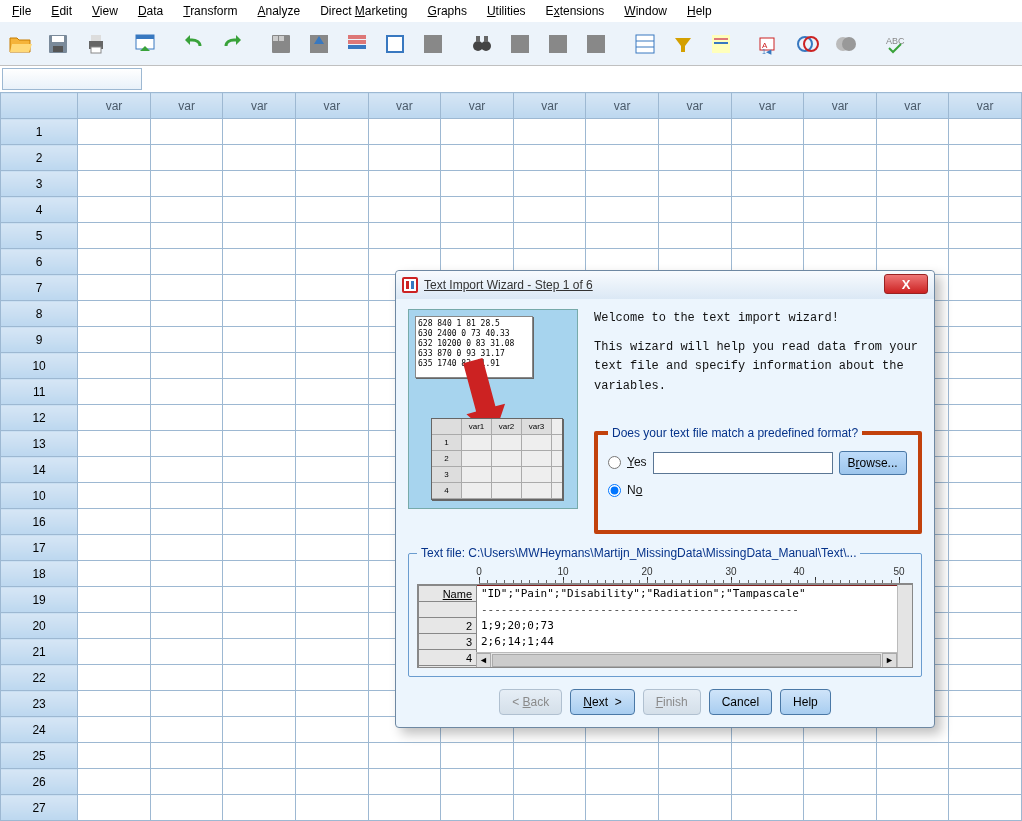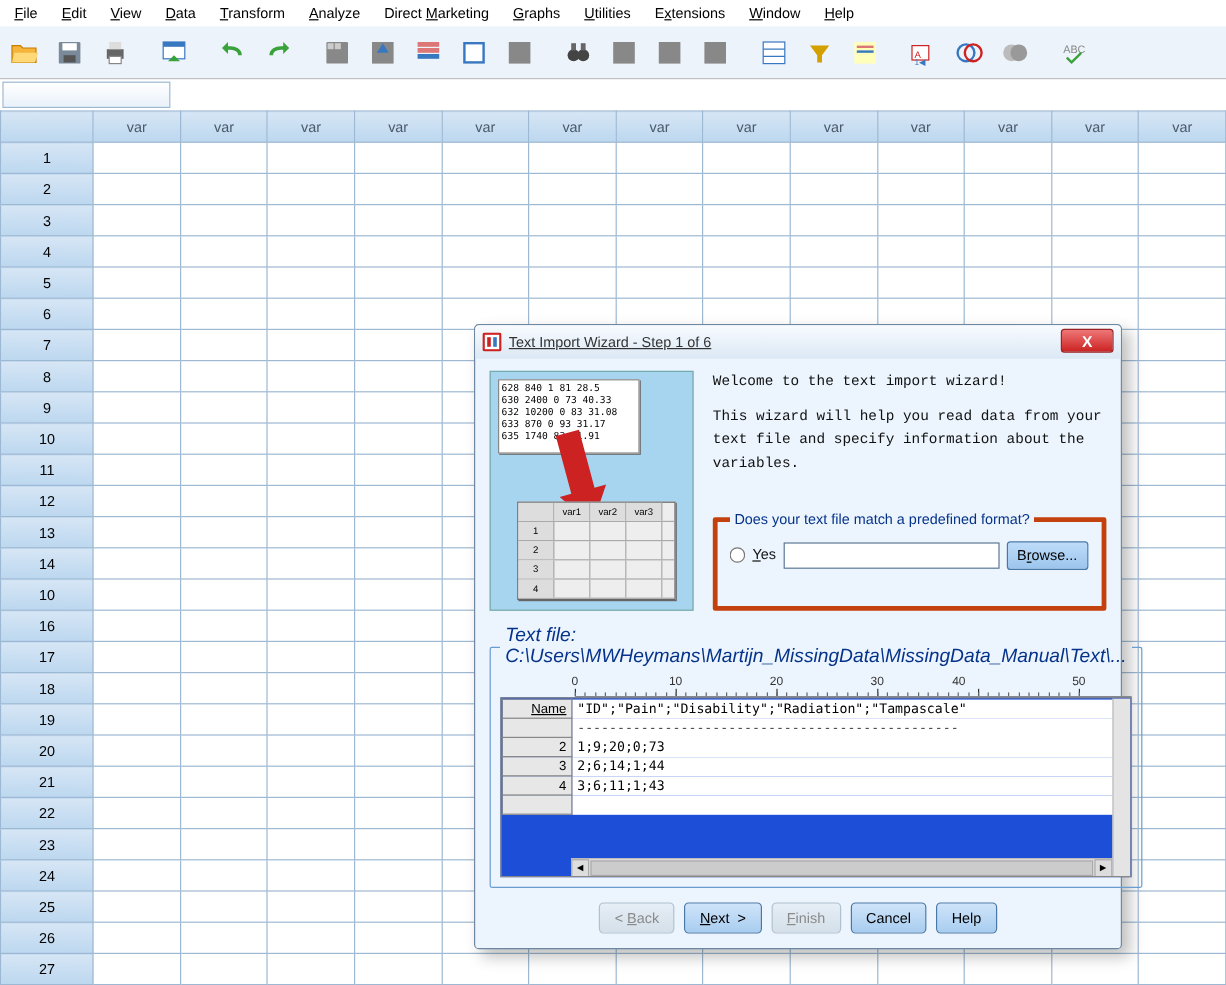--- a/index.html
+++ b/index.html
@@ -48,31 +48,31 @@
 .intro { font-size: 12px; color: #111; line-height: 1.6; flex:1; }
 .intro p { margin-bottom: 10px; font-family: Liberation Mono, monospace; }
 
 fieldset.predef { border: 4px solid #c2410c; border-radius: 2px; padding: 8px 10px 24px 10px; font-size: 12px; margin-top: 28px; }
 fieldset.predef legend { color: #06338a; padding: 0 4px; font-size: 12px; }
 .predef .row { display:flex; align-items:center; gap:6px; margin-bottom:6px; }
 .predef input[type="text"] { width: 180px; height: 22px; border:1px solid #5a7694; padding:0 4px; font-size:12px; }
 .browse-btn { height: 24px; padding: 0 8px; background: linear-gradient(#bedcfa,#9cc5ec); border:1px solid #4a78a6; border-radius:3px; font-size:12px; cursor:pointer; color:#000; }
 
 fieldset.textfile { border: 1px solid #6a9ccf; border-radius: 2px; padding: 6px 8px 8px 8px; font-size: 12px; margin-top: 12px; }
-fieldset.textfile legend { color: #06338a; padding: 0 4px; font-size: 16px; font-style: italic; }
+fieldset.textfile legend { color: #06338a; padding: 0 4px; font-size: 12px; }
 .ruler { height: 18px; position: relative; margin-left: 62px; font-size:10px; color:#333; border-bottom:1px solid #888; }
 .ruler .tick-major { position:absolute; bottom:0; width:1px; height:6px; background:#333; }
 .ruler .tick-minor { position:absolute; bottom:0; width:1px; height:3px; background:#666; }
 .ruler .lbl { position:absolute; bottom:6px; transform:translateX(-50%); }
 
 .preview-tbl { border-collapse: collapse; width: 100%; font-size: 11px; }
 .preview-tbl td.numcell { width: 58px; background:#e7e7e7; border:1px solid #888; text-align:right; padding:0 4px; height:16px; }
 .preview-tbl td.data { border: none; font-family: monospace; padding:0 4px; height:16px; background:#fff; }
 .preview-tbl td.namecell { width:58px; background:#e7e7e7; border:1px solid #888; text-align:right; padding:0 4px; height:16px; text-decoration:underline; }
-.preview-wrap { border:1px solid #888; background:#1d4ed8; height: 150px; overflow:hidden; position:relative; }
+.preview-wrap { border:1px solid #888; background:#7f1d1d; height: 84px; overflow:hidden; position:relative; }
 .preview-scroll-v { position:absolute; right:0; top:0; width:15px; height:100%; background:#e4e4e4; border-left:1px solid #bbb; }
 .preview-scroll-h { position:absolute; left:58px; right:15px; bottom:0; height:15px; background:#e4e4e4; border-top:1px solid #bbb; display:flex; align-items:center; }
 .preview-scroll-h .arrow { width:15px; height:15px; background:#ddd; border:1px solid #aaa; display:flex;align-items:center;justify-content:center; font-size:9px;}
 .preview-scroll-h .thumb { flex:1; background:#ccc; height:13px; margin:0 1px; border:1px solid #aaa;}
 
 
 .dlg-buttons { display:flex; justify-content:center; gap:8px; margin-top: 12px; }
 .dlg-buttons button { height: 26px; padding: 0 12px; background: linear-gradient(#cfe4f9, #a8cdf0); border:1px solid #4a78a6; border-radius:4px; font-size:12px; cursor:pointer; color:#000; }
 .dlg-buttons button:disabled { color:#8a8a8a; background:linear-gradient(#e6eef6,#d4dfe9); border-color:#b0c0d0; cursor:default; }
 .dlg-buttons button u { text-decoration:underline; }
@@ -753,20 +753,24 @@
       <div class="intro">
         <p>Welcome to the text import wizard!</p>
         <p>This wizard will help you read data from your text file and specify information about the variables.</p>
         <fieldset class="predef">
           <legend>Does your text file match a predefined format?</legend>
           <div class="row">
             <input type="radio" name="pf" style="">
             <label><u>Y</u>es</label>
             <input type="text" value="" style="">
             <button class="browse-btn">B<u>r</u>owse...</button>
+          </div>
+          <div class="row">
+            <input type="radio" name="pf" checked="" style="">
+            <label>N<u>o</u></label>
           </div>
         </fieldset>
       </div>
     </div>
 
     <fieldset class="textfile">
       <legend>Text file:  C:\Users\MWHeymans\Martijn_MissingData\MissingData_Manual\Text\...</legend>
       <div class="ruler" id="ruler">
           <span class="lbl" style="left:0px">0</span>
           <span class="tick-major" style="left:0px"></span>

